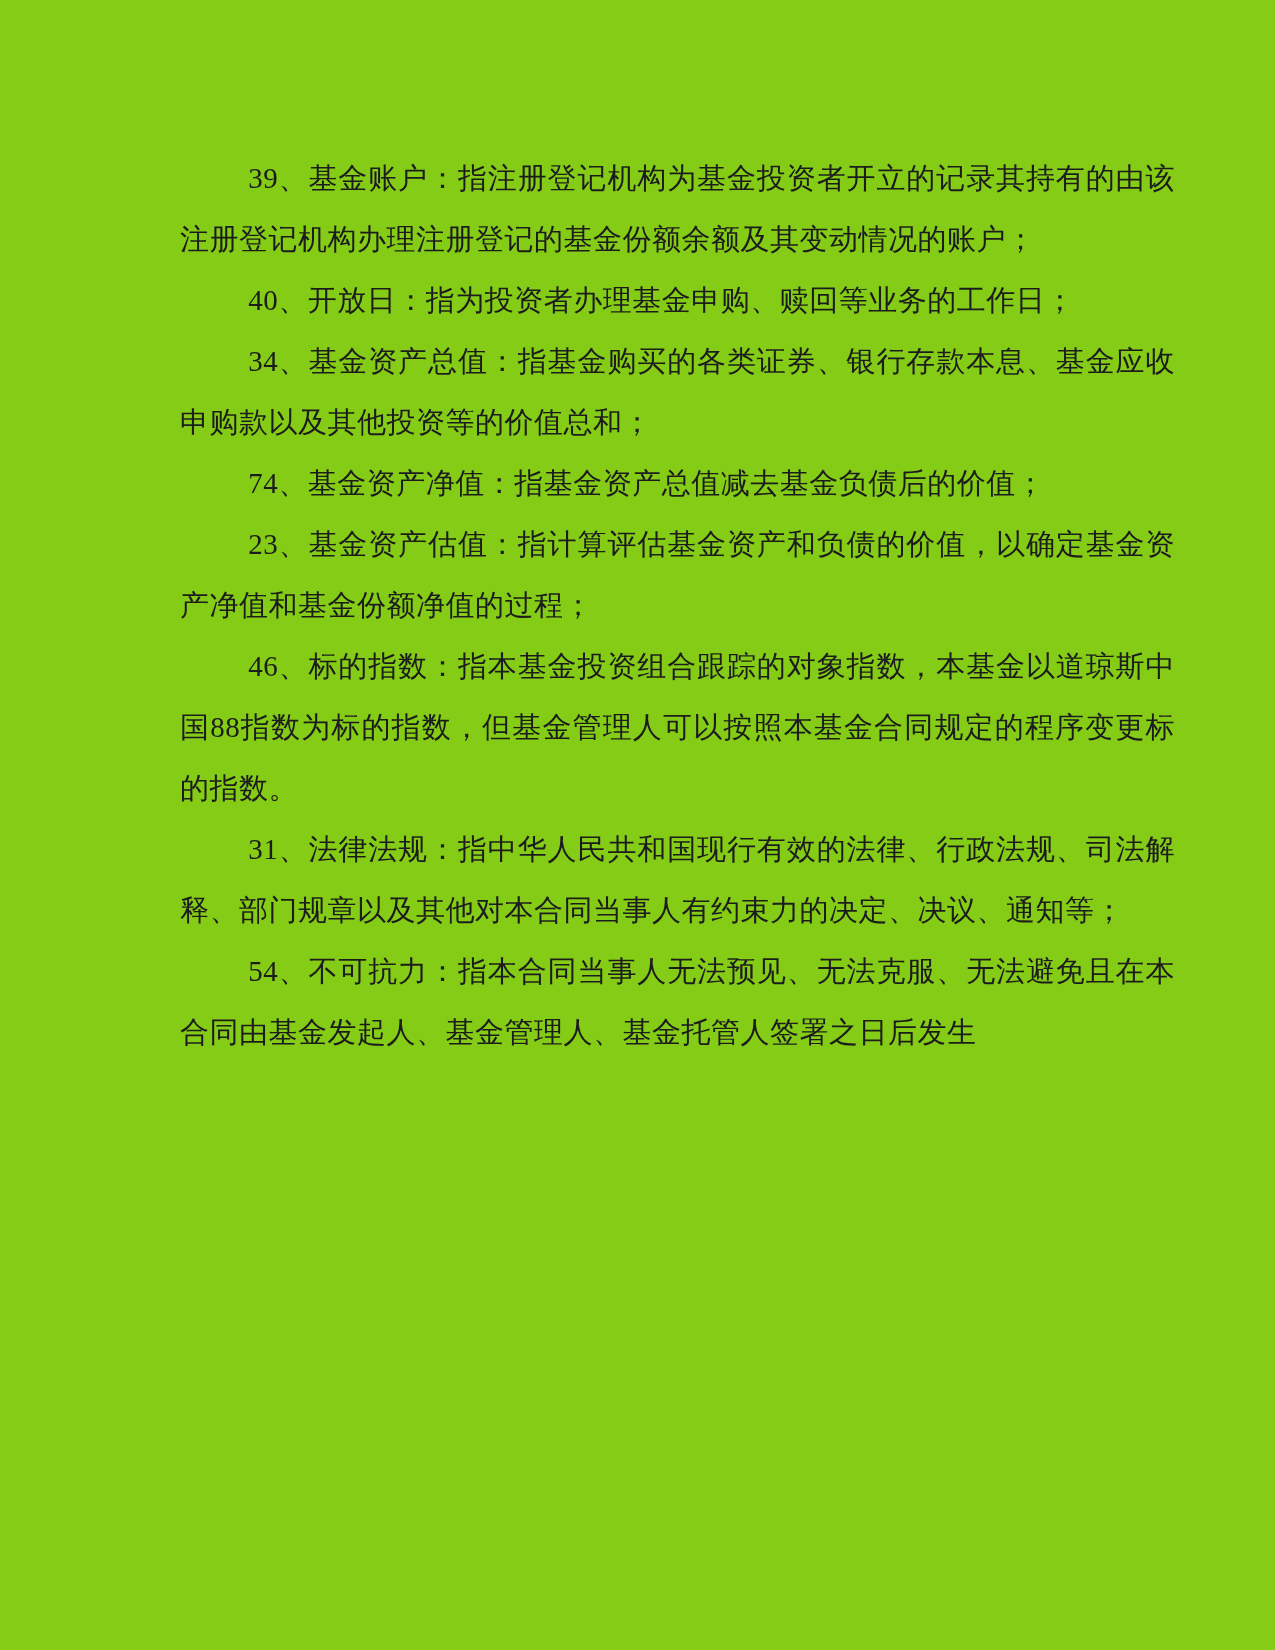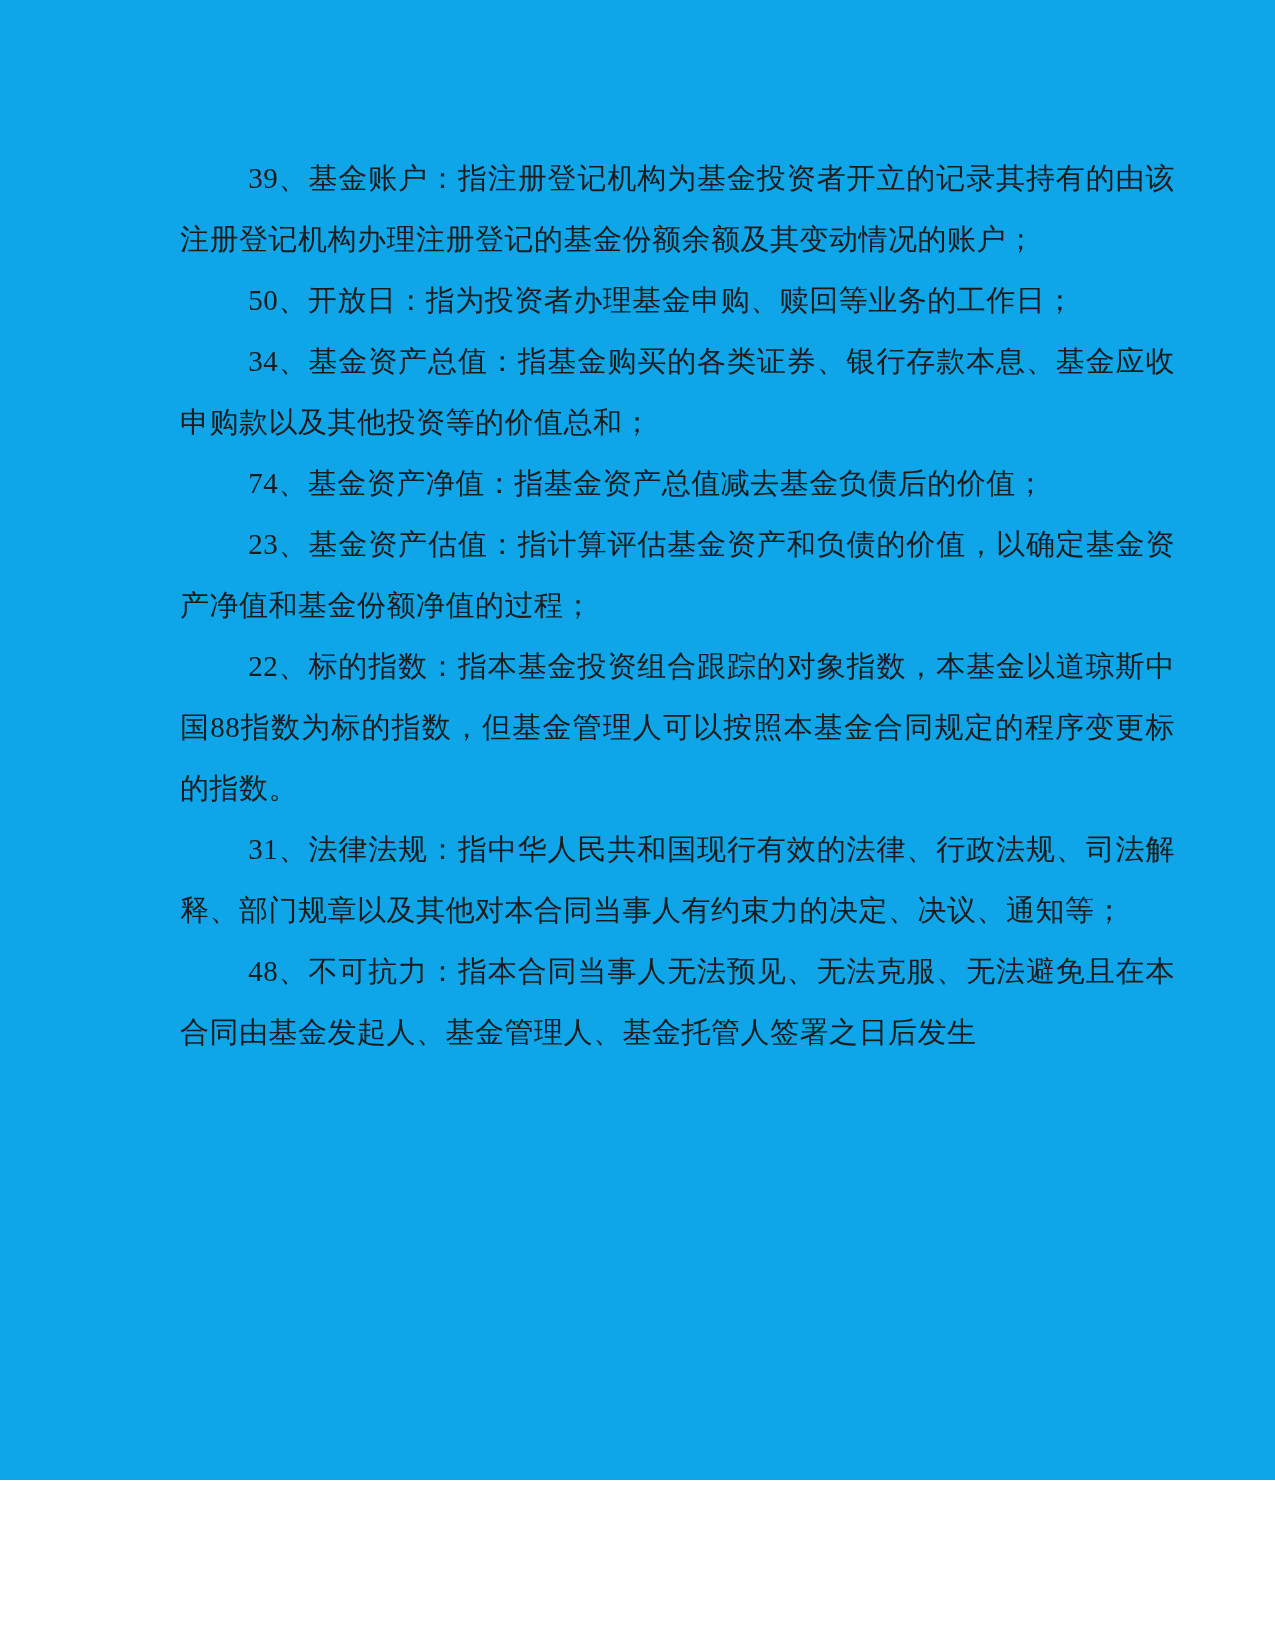--- a/index.html
+++ b/index.html
@@ -11,39 +11,39 @@
     width: 1275px;
     height: 1650px;
     position: relative;
     font-family: "Liberation Serif", "DejaVu Serif", serif;
     color: #1c1c1c;
     overflow: hidden;
   }
   .page {
     box-sizing: border-box;
     width: 1275px;
-    height: 1480px;
+    height: 1650px;
     padding: 148px 100px 60px 180px;
-    background: #0ea5e9;
+    background: #84cc16;
   }
   .doc-paragraph {
     margin: 0;
     font-size: 29px;
     line-height: 61px;
     text-align: justify;
     text-indent: 2.35em;
     letter-spacing: 0.5px;
     word-break: break-all;
   }
 </style>
 </head>
 <body>
 
 <main class="page">
   <p class="doc-paragraph">39、基金账户：指注册登记机构为基金投资者开立的记录其持有的由该注册登记机构办理注册登记的基金份额余额及其变动情况的账户；</p>
-  <p class="doc-paragraph">50、开放日：指为投资者办理基金申购、赎回等业务的工作日；</p>
+  <p class="doc-paragraph">40、开放日：指为投资者办理基金申购、赎回等业务的工作日；</p>
   <p class="doc-paragraph">34、基金资产总值：指基金购买的各类证券、银行存款本息、基金应收申购款以及其他投资等的价值总和；</p>
   <p class="doc-paragraph">74、基金资产净值：指基金资产总值减去基金负债后的价值；</p>
   <p class="doc-paragraph">23、基金资产估值：指计算评估基金资产和负债的价值，以确定基金资产净值和基金份额净值的过程；</p>
-  <p class="doc-paragraph">22、标的指数：指本基金投资组合跟踪的对象指数，本基金以道琼斯中国88指数为标的指数，但基金管理人可以按照本基金合同规定的程序变更标的指数。</p>
+  <p class="doc-paragraph">46、标的指数：指本基金投资组合跟踪的对象指数，本基金以道琼斯中国88指数为标的指数，但基金管理人可以按照本基金合同规定的程序变更标的指数。</p>
   <p class="doc-paragraph">31、法律法规：指中华人民共和国现行有效的法律、行政法规、司法解释、部门规章以及其他对本合同当事人有约束力的决定、决议、通知等；</p>
-  <p class="doc-paragraph">48、不可抗力：指本合同当事人无法预见、无法克服、无法避免且在本合同由基金发起人、基金管理人、基金托管人签署之日后发生</p>
+  <p class="doc-paragraph">54、不可抗力：指本合同当事人无法预见、无法克服、无法避免且在本合同由基金发起人、基金管理人、基金托管人签署之日后发生</p>
 </main>
 
 </body></html>

